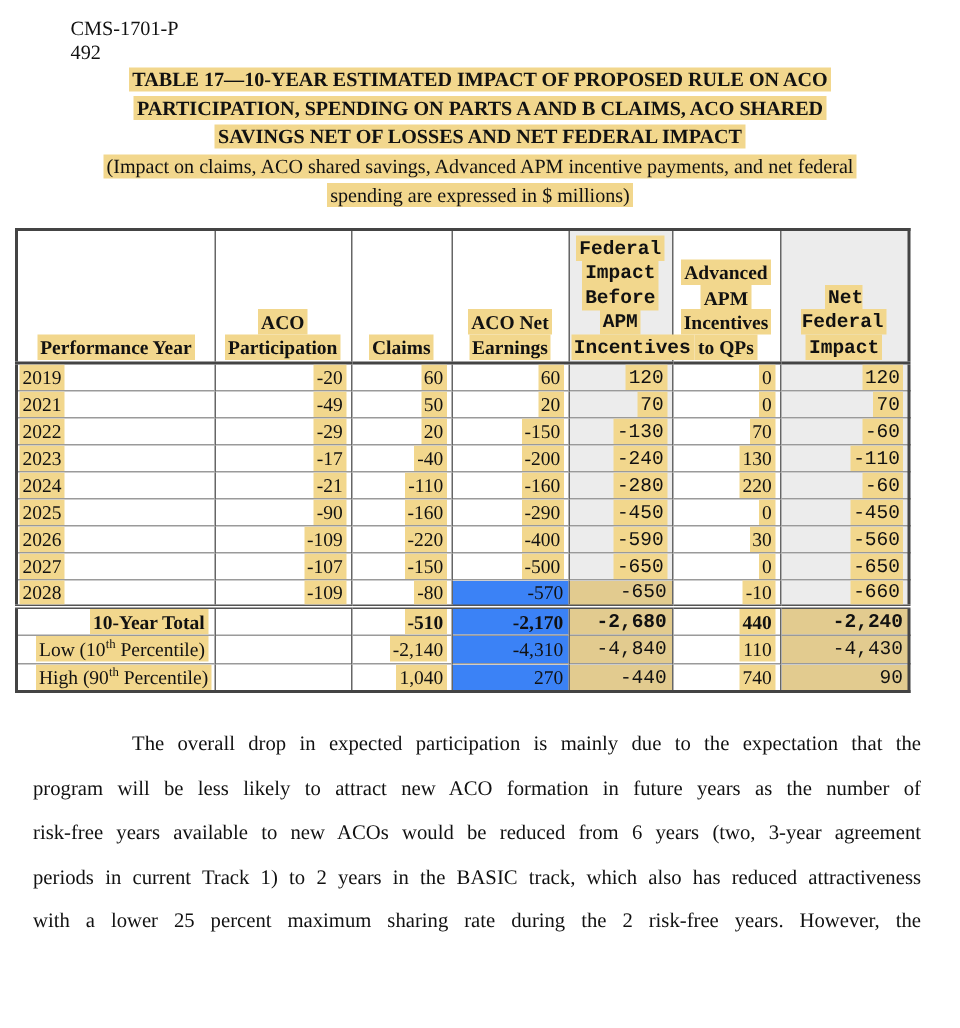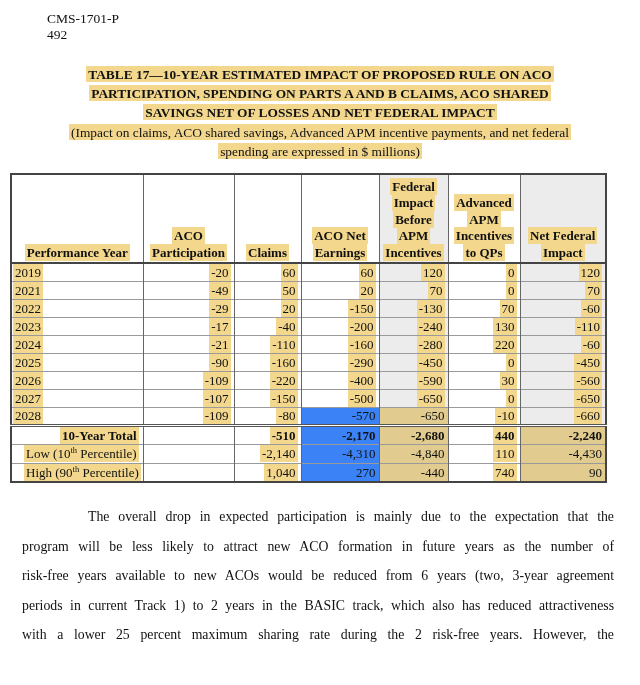--- a/index.html
+++ b/index.html
@@ -12,21 +12,20 @@
     color: #111111;
     overflow: hidden;
   }
   .page-header {
     display: flex; justify-content: space-between;
     padding: 11px 28px 0 47px;
     font-size: 13.5px;
     flex-direction: column;
   }
   .title-block {
-    margin-top: 21px;
     text-align: center;
     font-size: 13.4px;
     line-height: 19.4px;
   }
   .hl { background: #F2D78D; padding: 0.5px 2px; }
   .title-line .hl { font-weight: bold; }
   table.impact-table {
     margin: 12px 0 0 10px;
     border-collapse: collapse;
     table-layout: fixed;
@@ -55,21 +54,21 @@
     line-height: 15px;
     overflow: hidden;
     white-space: nowrap;
   }
   tr.tall td { height: 19px; padding-left: 12px; }
   tr.sep td { border-top: 3px double #555555; }
   tr.bold td { font-weight: bold; }
   td.num { text-align: right; padding-right: 3px; }
   td.label-left { text-align: left; padding-left: 1px; }
   td.label-right { text-align: right; padding-right: 4px; }
-  .gray { background: #ECECEC; }
+  .gray { background: #ECECEC; font-family: Liberation Mono, monospace; }
   td.full { background: #3b82f6; }
   td.gray.full { background: #E2CB8F; }
   td .hl, th .hl { padding: 1px 2px; }
   sup { font-size: 8.5px; line-height: 0; }
   .body-text { margin: 19px 26px 0 22px; font-size: 13.8px; }
   .para-line {
     text-align: justify;
     text-align-last: justify;
     line-height: 29.6px;
     height: 29.6px;

